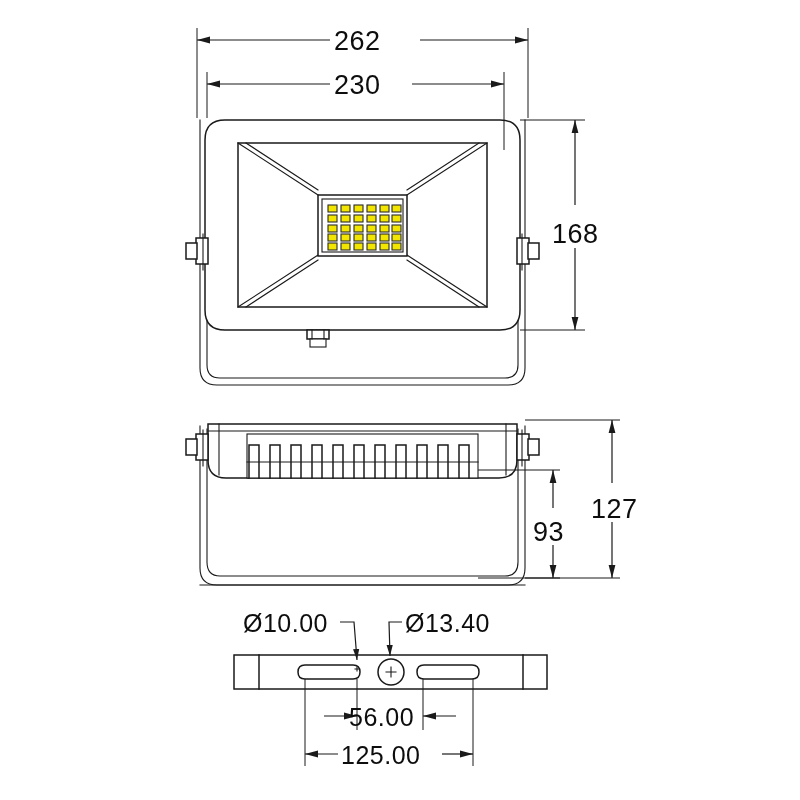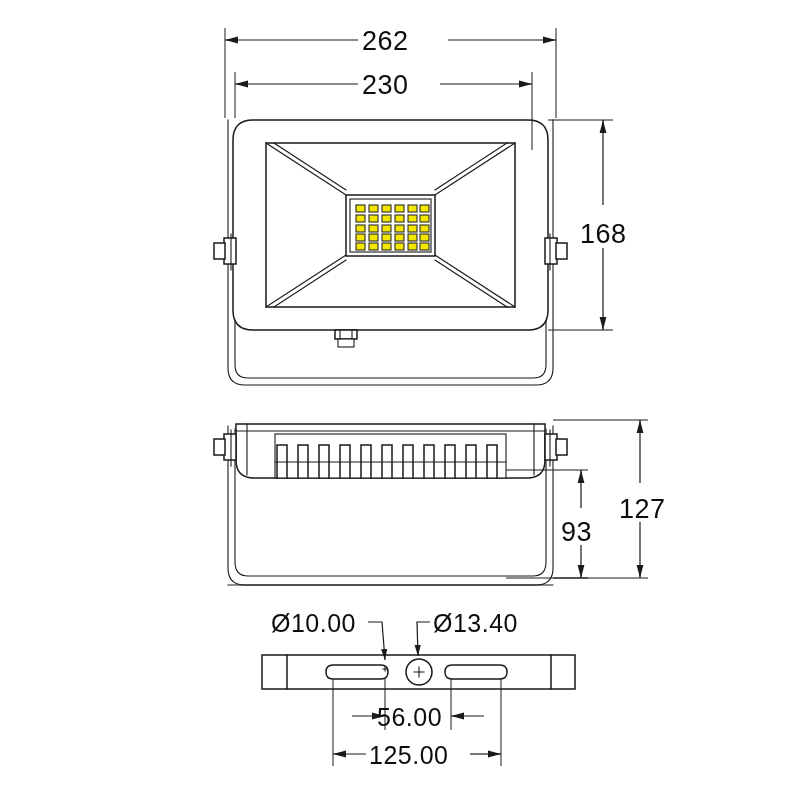--- a/index.html
+++ b/index.html
@@ -10,21 +10,20 @@
   body {
     width: 800px;
     height: 800px;
     font-family: "Liberation Sans", sans-serif;
     overflow: hidden;
   }
   #drawing-root {
     position: relative;
     width: 648px;
     height: 800px;
-    margin-left: 28px;
   }
   svg#tech-drawing {
     display: block;
     width: 800px;
     height: 800px;
   }
   .ln     { stroke: #1a1a1a; stroke-width: 1.5; fill: none; stroke-linecap: square; }
   .ln-thin{ stroke: #1a1a1a; stroke-width: 1.1; fill: none; stroke-linecap: square; }
   .ln-dim { stroke: #1a1a1a; stroke-width: 1.2; fill: none; stroke-linecap: butt; }
   .ln-ext { stroke: #1a1a1a; stroke-width: 1.0; fill: none; stroke-linecap: butt; }

